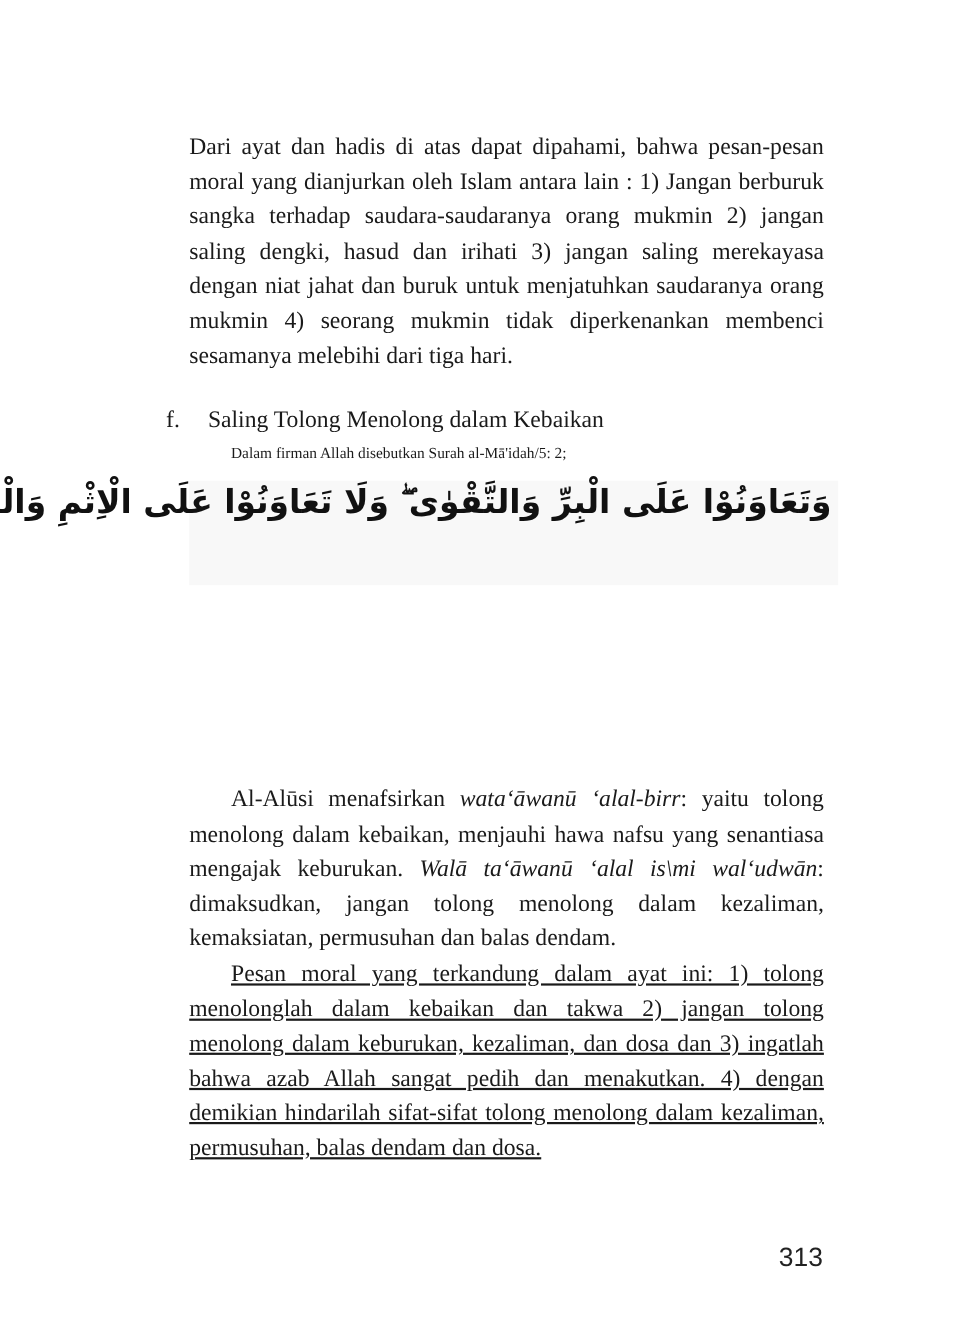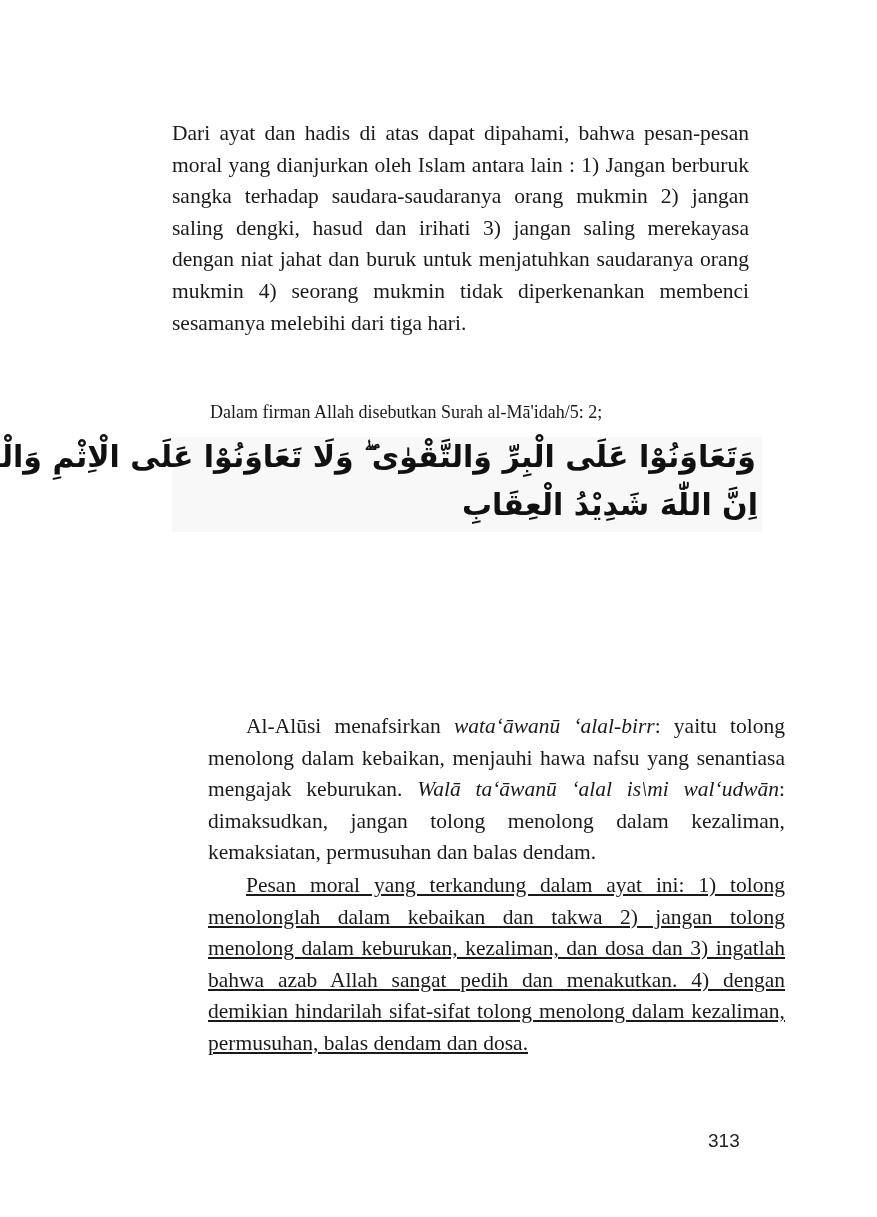--- a/index.html
+++ b/index.html
@@ -23,37 +23,37 @@
     }
     .para {
       position: absolute;
       left: 172px;
       width: 577px;
       font-size: 21.5px;
       line-height: 31.6px;
       text-align: justify;
       margin: 0;
     }
-    .para.indent { text-indent: 38px; margin-left: 36px; }
+    .para.indent { text-indent: 38px; }
     #p1 { top: 118px; }
     #heading-f {
       position: absolute;
       left: 151px;
       top: 366px;
       font-size: 21.5px;
       line-height: 31px;
       margin: 0;
       white-space: nowrap;
     }
     #heading-f .letter { display: inline-block; width: 38px; }
     #intro-line {
       position: absolute;
       left: 210px;
       top: 397px;
-      font-size: 18px;
+      font-size: 14px;
       line-height: 31px;
       margin: 0;
       white-space: nowrap;
     }
     .arabic-block {
       position: absolute;
       left: 172px;
       top: 437px;
       width: 590px;
       height: 95px;
@@ -83,37 +83,39 @@
       margin: 0;
     }
     #p2 { top: 711px; }
     #p3 { top: 870px; text-decoration: underline; }
     em { font-style: italic; }
     .page-number {
       position: absolute;
       left: 708px;
       top: 1130px;
       font-family: "Liberation Sans", "DejaVu Sans", sans-serif;
-      font-size: 19px;
+      font-size: 24px;
       color: #222222;
     }
   </style>
 </head>
 <body>
 
 <div class="page">
 
   <p id="p1" class="para">Dari ayat dan hadis di atas dapat dipahami, bahwa pesan-pesan moral yang dianjurkan oleh Islam antara lain : 1) Jangan berburuk sangka terhadap saudara-saudaranya orang mukmin 2) jangan saling dengki, hasud dan irihati 3) jangan saling merekayasa dengan niat jahat dan buruk untuk menjatuhkan saudaranya orang mukmin 4) seorang mukmin tidak diperkenankan membenci sesamanya melebihi dari tiga hari.</p>
 
+  <div id="heading-f">
+    <span class="letter">f.</span><span>Saling Tolong Menolong dalam Kebaikan</span>
+  </div>
 
   <div id="intro-line">Dalam firman Allah disebutkan Surah al-Mā'idah/5: 2;</div>
 
   <div class="arabic-block">
     <div id="ar1" class="arabic-line">وَتَعَاوَنُوْا عَلَى الْبِرِّ وَالتَّقْوٰى ۖ وَلَا تَعَاوَنُوْا عَلَى الْاِثْمِ وَالْعُدْوَانِ ۖ وَاتَّقُوا اللّٰهَ ۗ</div>
-    <div id="ar2" class="arabic-line">اِنَّ اللّٰهَ شَدِيْدُ الْعِقَابِ</div>
   </div>
 
 
   <p id="p2" class="para indent"><span>Al-Alūsi menafsirkan </span><em>wata‘āwanū ‘alal-birr</em><span>: yaitu tolong menolong dalam kebaikan, menjauhi hawa nafsu yang senantiasa mengajak keburukan. </span><em>Walā ta‘āwanū ‘alal is\mi wal‘udwān</em><span>: dimaksudkan, jangan tolong menolong dalam kezaliman, kemaksiatan, permusuhan dan balas dendam.</span></p>
 
   <p id="p3" class="para indent">Pesan moral yang terkandung dalam ayat ini: 1) tolong menolonglah dalam kebaikan dan takwa 2) jangan tolong menolong dalam keburukan, kezaliman, dan dosa dan 3) ingatlah bahwa azab Allah sangat pedih dan menakutkan. 4) dengan demikian hindarilah sifat-sifat tolong menolong dalam kezaliman, permusuhan, balas dendam dan dosa.</p>
 
   <div class="page-number">313</div>
 
 </div>

